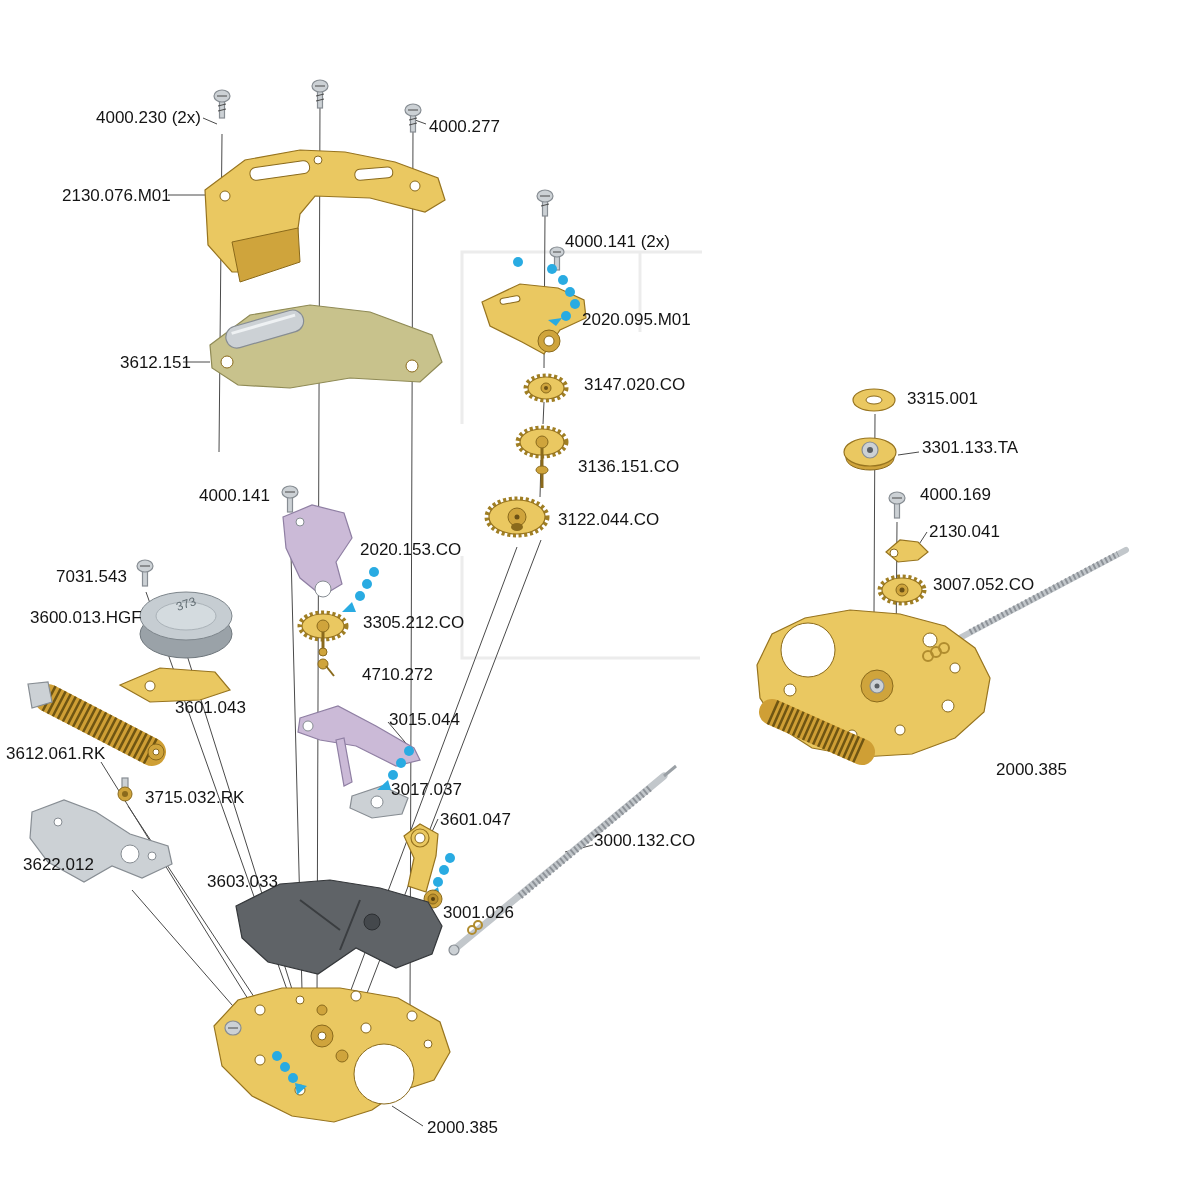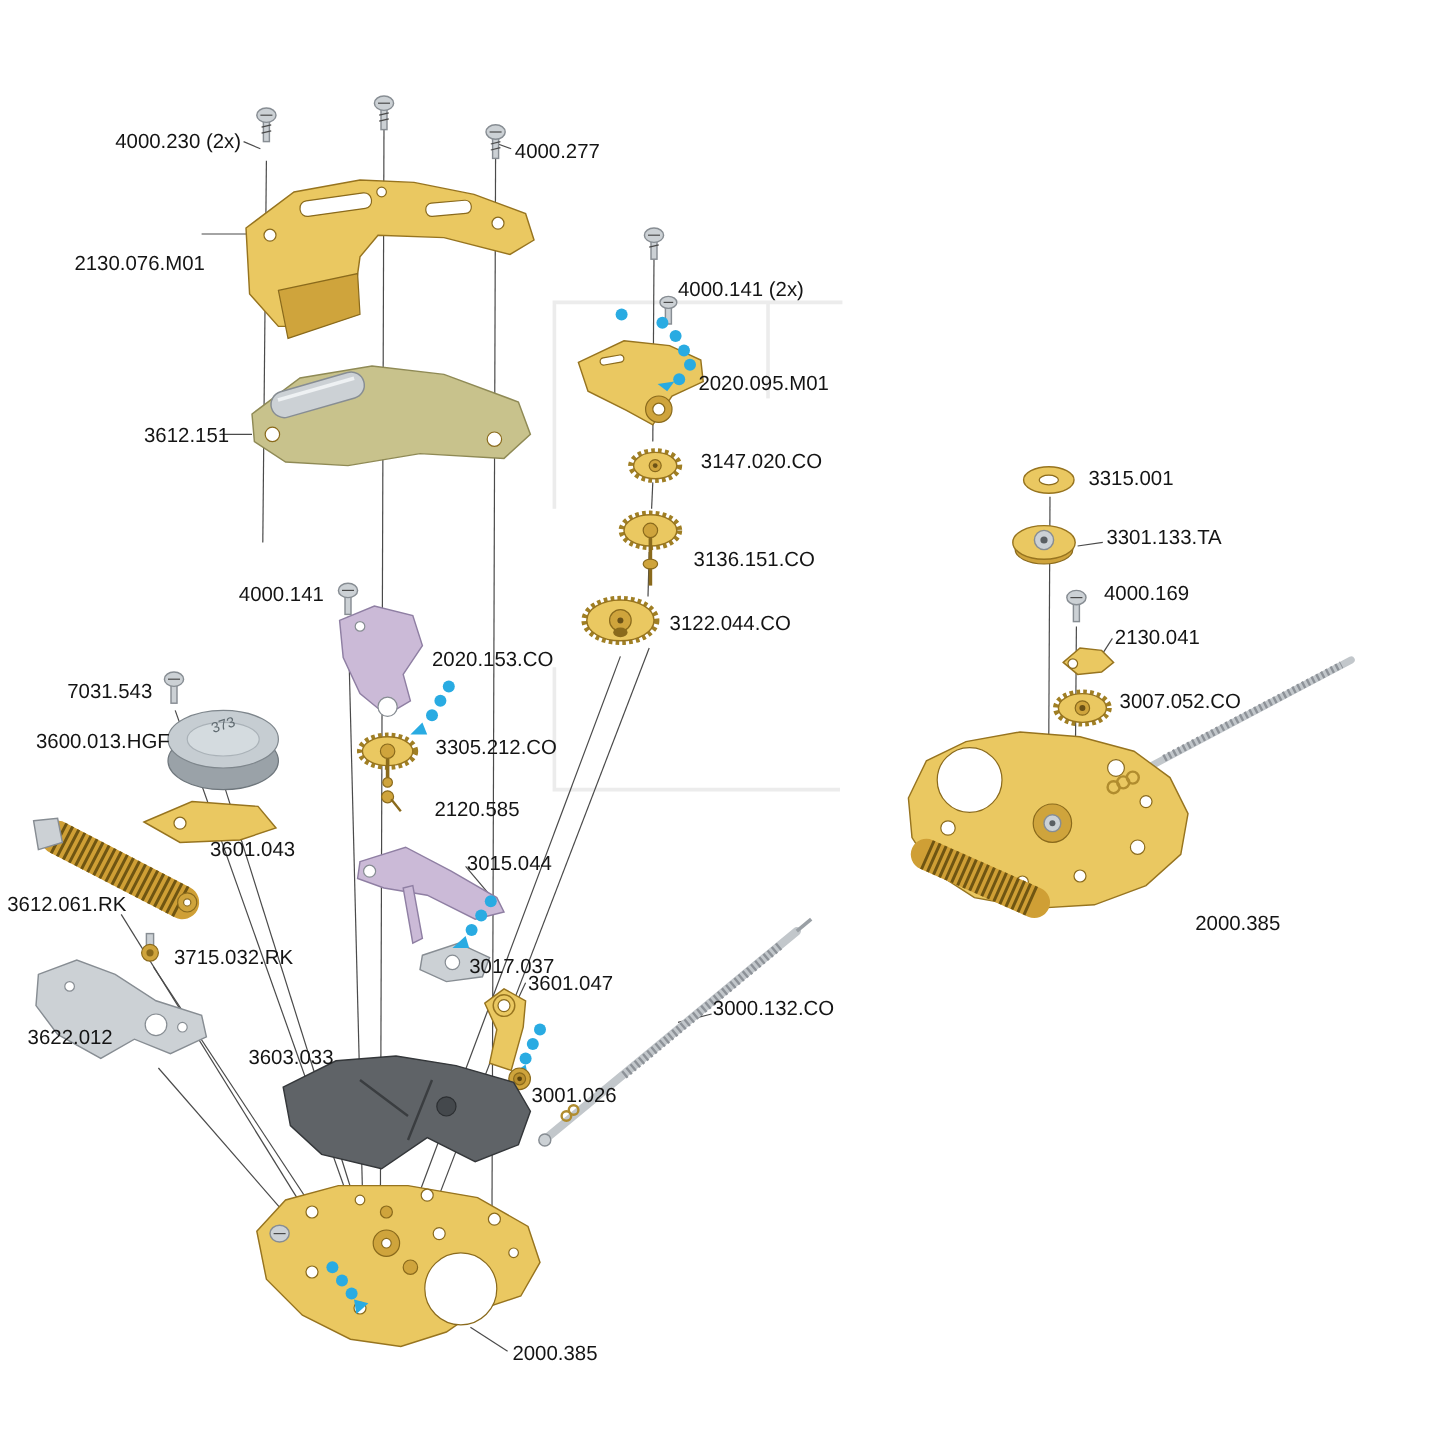--- a/index.html
+++ b/index.html
@@ -350,33 +350,33 @@
       <line x1="772" y1="712" x2="862" y2="752" stroke="#6f5512" stroke-width="26" stroke-dasharray="2.5 3"></line>
       <circle cx="928" cy="656" r="5" fill="none" stroke="#b08c2e" stroke-width="2"></circle>
       <circle cx="936" cy="652" r="5" fill="none" stroke="#b08c2e" stroke-width="2"></circle>
       <circle cx="944" cy="648" r="5" fill="none" stroke="#b08c2e" stroke-width="2"></circle>
     </g>
   </svg>
 
   <div class="labels-layer" id="labels-layer">
       <div class="part-label" style="left: 96px; top: 108px;">4000.230 (2x)</div>
       <div class="part-label" style="left: 429px; top: 117px;">4000.277</div>
-      <div class="part-label" style="left: 62px; top: 186px; margin-top: 24px;">2130.076.M01</div>
+      <div class="part-label" style="left: 62px; top: 186px;">2130.076.M01</div>
       <div class="part-label" style="left: 565px; top: 190px; margin-top: 42px;">4000.141 (2x)</div>
       <div class="part-label" style="left: 120px; top: 353px;">3612.151</div>
       <div class="part-label" style="left: 582px; top: 310px;">2020.095.M01</div>
       <div class="part-label" style="left: 584px; top: 375px; text-align: center;">3147.020.CO</div>
       <div class="part-label" style="left: 578px; top: 457px;">3136.151.CO</div>
       <div class="part-label" style="left: 558px; top: 510px;">3122.044.CO</div>
       <div class="part-label" style="left: 199px; top: 486px;">4000.141</div>
       <div class="part-label" style="left: 360px; top: 540px;">2020.153.CO</div>
       <div class="part-label" style="left: 363px; top: 613px;">3305.212.CO</div>
-      <div class="part-label" style="left: 362px; top: 665px;">2120.585</div>
+      <div class="part-label" style="left: 362px; top: 665px;">4710.272</div>
       <div class="part-label" style="left: 389px; top: 710px;">3015.044</div>
-      <div class="part-label" style="left: 391px; top: 780px; margin-top: 16px;">3017.037</div>
+      <div class="part-label" style="left: 391px; top: 780px;">3017.037</div>
       <div class="part-label" style="left: 440px; top: 810px;">3601.047</div>
       <div class="part-label" style="left: 56px; top: 567px;">7031.543</div>
       <div class="part-label" style="left: 30px; top: 608px;">3600.013.HGF</div>
       <div class="part-label" style="left: 175px; top: 698px;">3601.043</div>
       <div class="part-label" style="left: 6px; top: 744px;">3612.061.RK</div>
       <div class="part-label" style="left: 145px; top: 788px;">3715.032.RK</div>
       <div class="part-label" style="left: 23px; top: 855px;">3622.012</div>
       <div class="part-label" style="left: 207px; top: 872px;">3603.033</div>
       <div class="part-label" style="left: 443px; top: 903px;">3001.026</div>
       <div class="part-label" style="left: 594px; top: 831px;">3000.132.CO</div>

